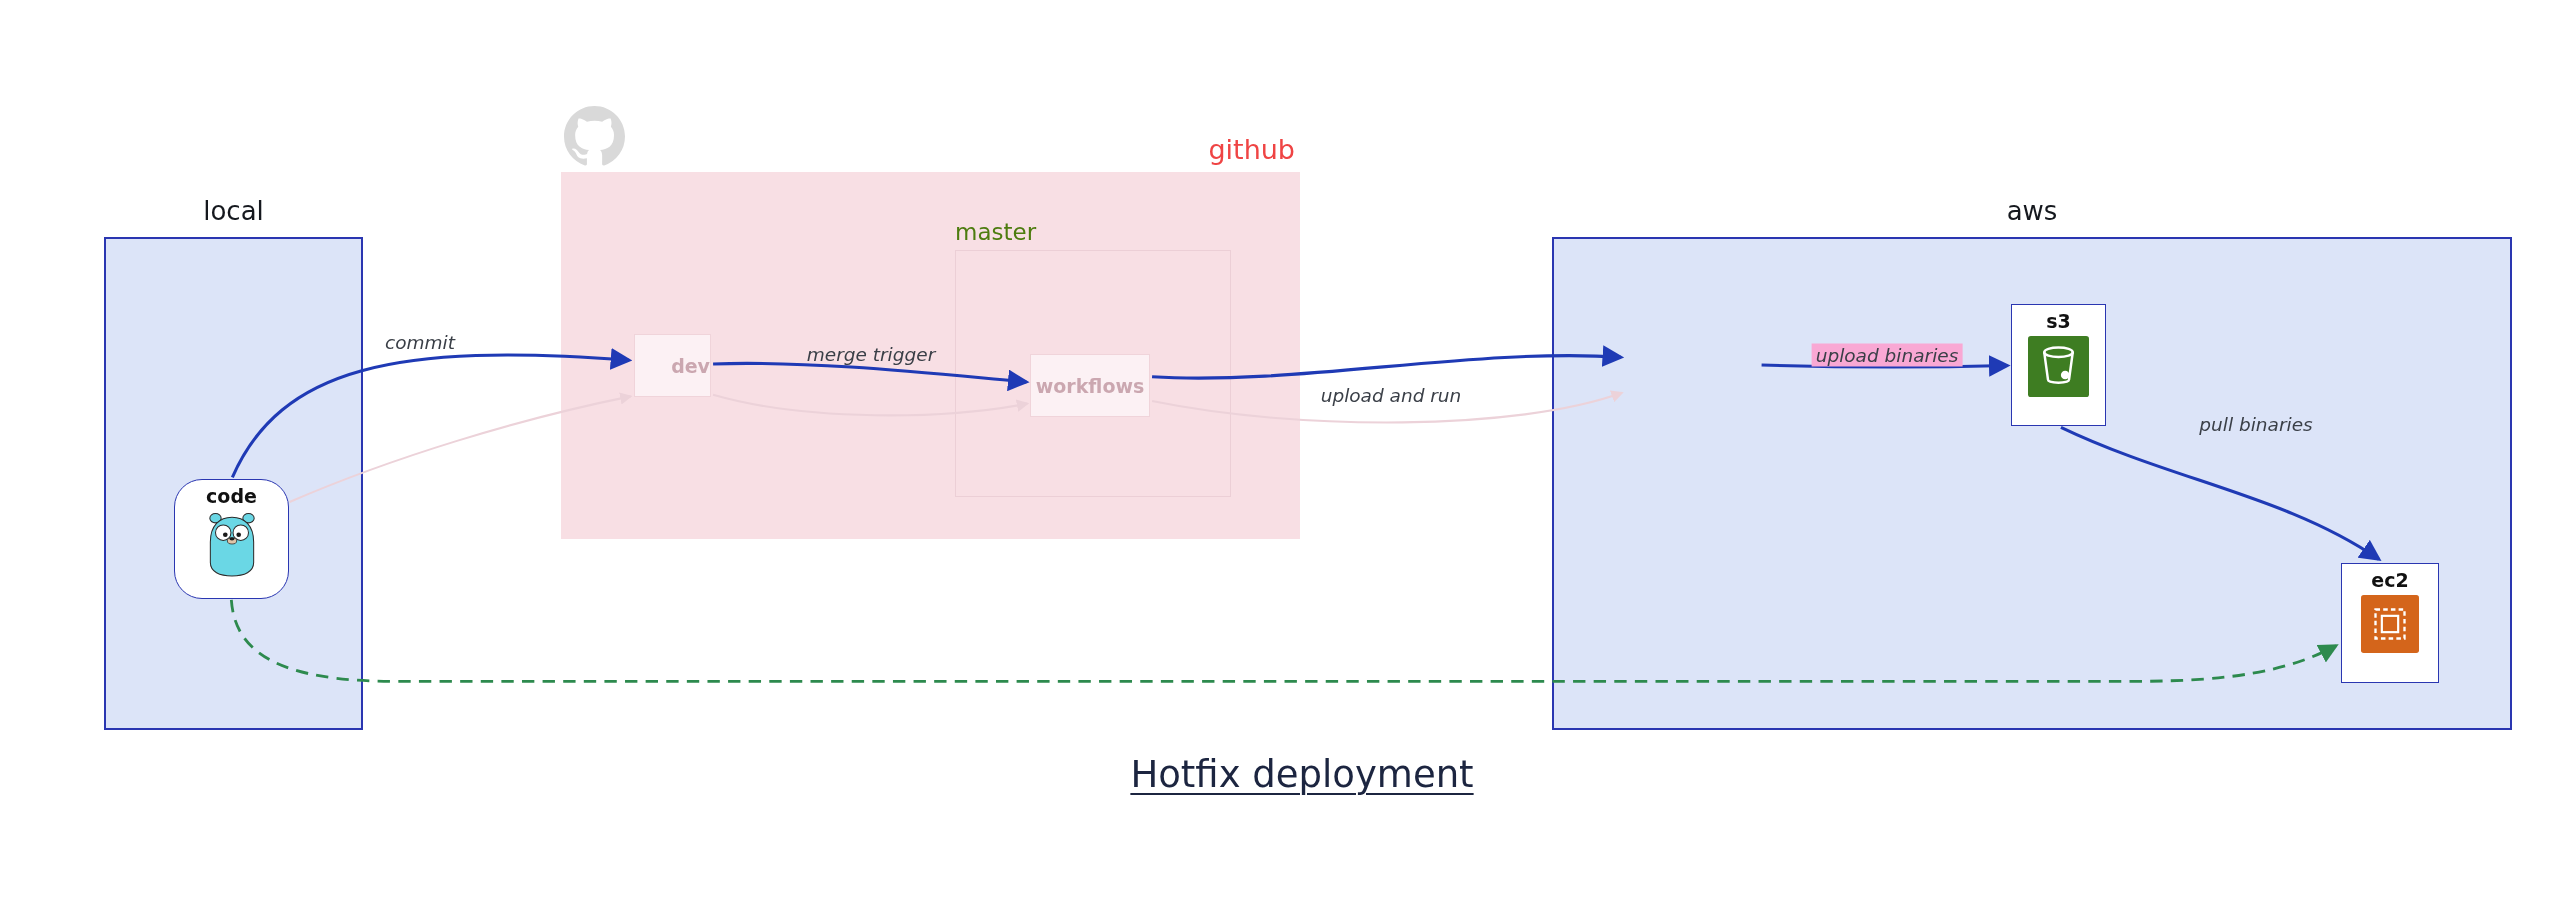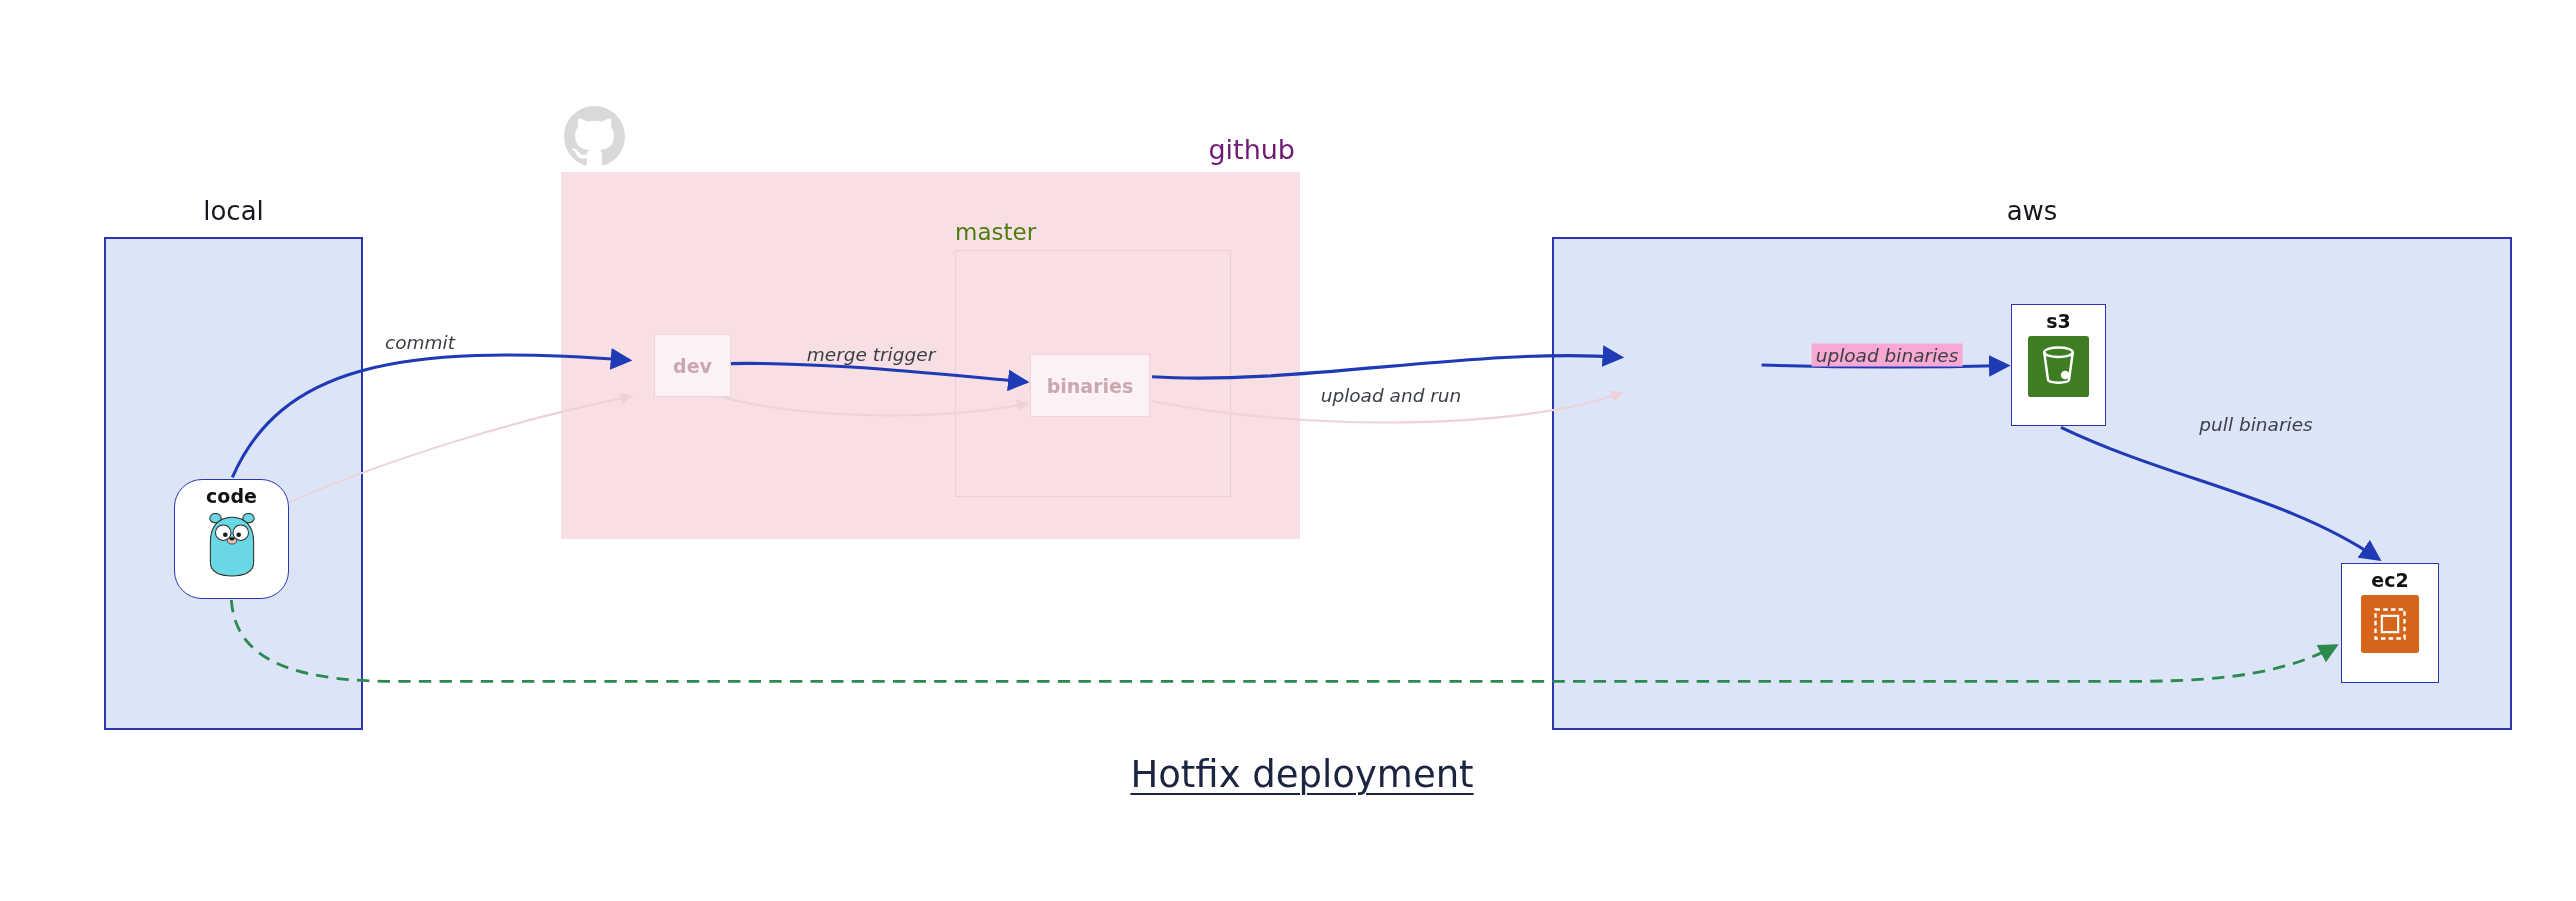--- a/index.html
+++ b/index.html
@@ -11,21 +11,21 @@
   }
   .canvas { position:relative; width:2604px; height:902px; background:#fff; }
   .layer { position:absolute; left:0; top:0; width:2604px; height:902px; pointer-events:none; }
 
   .group { position:absolute; }
   .group.blue { background:#dce4f8; border:2.1px solid #2a36b1; }
   .group.pink { background:#f8dfe4; }
   .subgroup { position:absolute; border:1.5px solid #eccfd6; }
 
   .group-label { position:absolute; font-size:26px; color:#15181e; text-align:center; }
-  .github-label { position:absolute; font-size:27px; color:#701a75; text-align:right; }
+  .github-label { position:absolute; font-size:27px; color:#ef4444; text-align:right; }
   .subgroup-label { position:absolute; font-size:23px; color:#4d7c0f; text-align:left; }
 
   .node {
     position:absolute; background:#fff; border:1.5px solid #2a36b1;
     display:flex; flex-direction:column; align-items:center;
   }
   .node .node-label { font-size:19px; font-weight:700; color:#111; margin-top:5.2px; }
   .node .node-icon { margin-top:4.1px; }
   .node.faded { background:#fcf1f4; border:1.5px solid #f0d4da; justify-content:center; }
   .node.faded .node-label { color:#cba7b0; margin-top:0; }
@@ -98,26 +98,26 @@
       <path d="M8 60 C8 28 26 12 50 12 C74 12 92 28 92 60 L92 100 C92 118 74 126 50 126 C26 126 8 118 8 100 Z" fill="#6ad7e5" stroke="#2b2b2b" stroke-width="2"></path>
       <circle cx="33" cy="42" r="15" fill="#fff" stroke="#2b2b2b" stroke-width="2"></circle>
       <circle cx="67" cy="42" r="15" fill="#fff" stroke="#2b2b2b" stroke-width="2"></circle>
       <circle cx="37" cy="46" r="4.5" fill="#1b1b1b"></circle>
       <circle cx="63" cy="46" r="4.5" fill="#1b1b1b"></circle>
       <ellipse cx="50" cy="58" rx="9" ry="6" fill="#e0c5a8" stroke="#2b2b2b" stroke-width="1.5"></ellipse>
       <ellipse cx="50" cy="54" rx="5" ry="3" fill="#1b1b1b"></ellipse>
     </svg>
   </div>
 
-  <div class="node faded" style="left:654px; top:334px; width:77px; height:63px;">
+  <div class="node faded" style="left:634px; top:334px; width:77px; height:63px;align-items:flex-end;">
     <div class="node-label">dev</div>
   </div>
 
   <div class="node faded" style="left:1030px; top:354px; width:120px; height:63px;">
-    <div class="node-label">binaries</div>
+    <div class="node-label">workflows</div>
   </div>
 
 
   <div class="node" style="left:2011px; top:304px; width:95px; height:122px;">
     <div class="node-label">s3</div>
     <svg class="node-icon" width="61" height="61" viewBox="0 0 64 64">
       <rect width="64" height="64" rx="3" fill="#3e7d22"></rect>
       <g stroke="#fff" stroke-width="2.6" fill="none">
         <ellipse cx="32" cy="17" rx="15" ry="5"></ellipse>
         <path d="M17 17 L21 46 C21 50 43 50 43 46 L47 17"></path>

